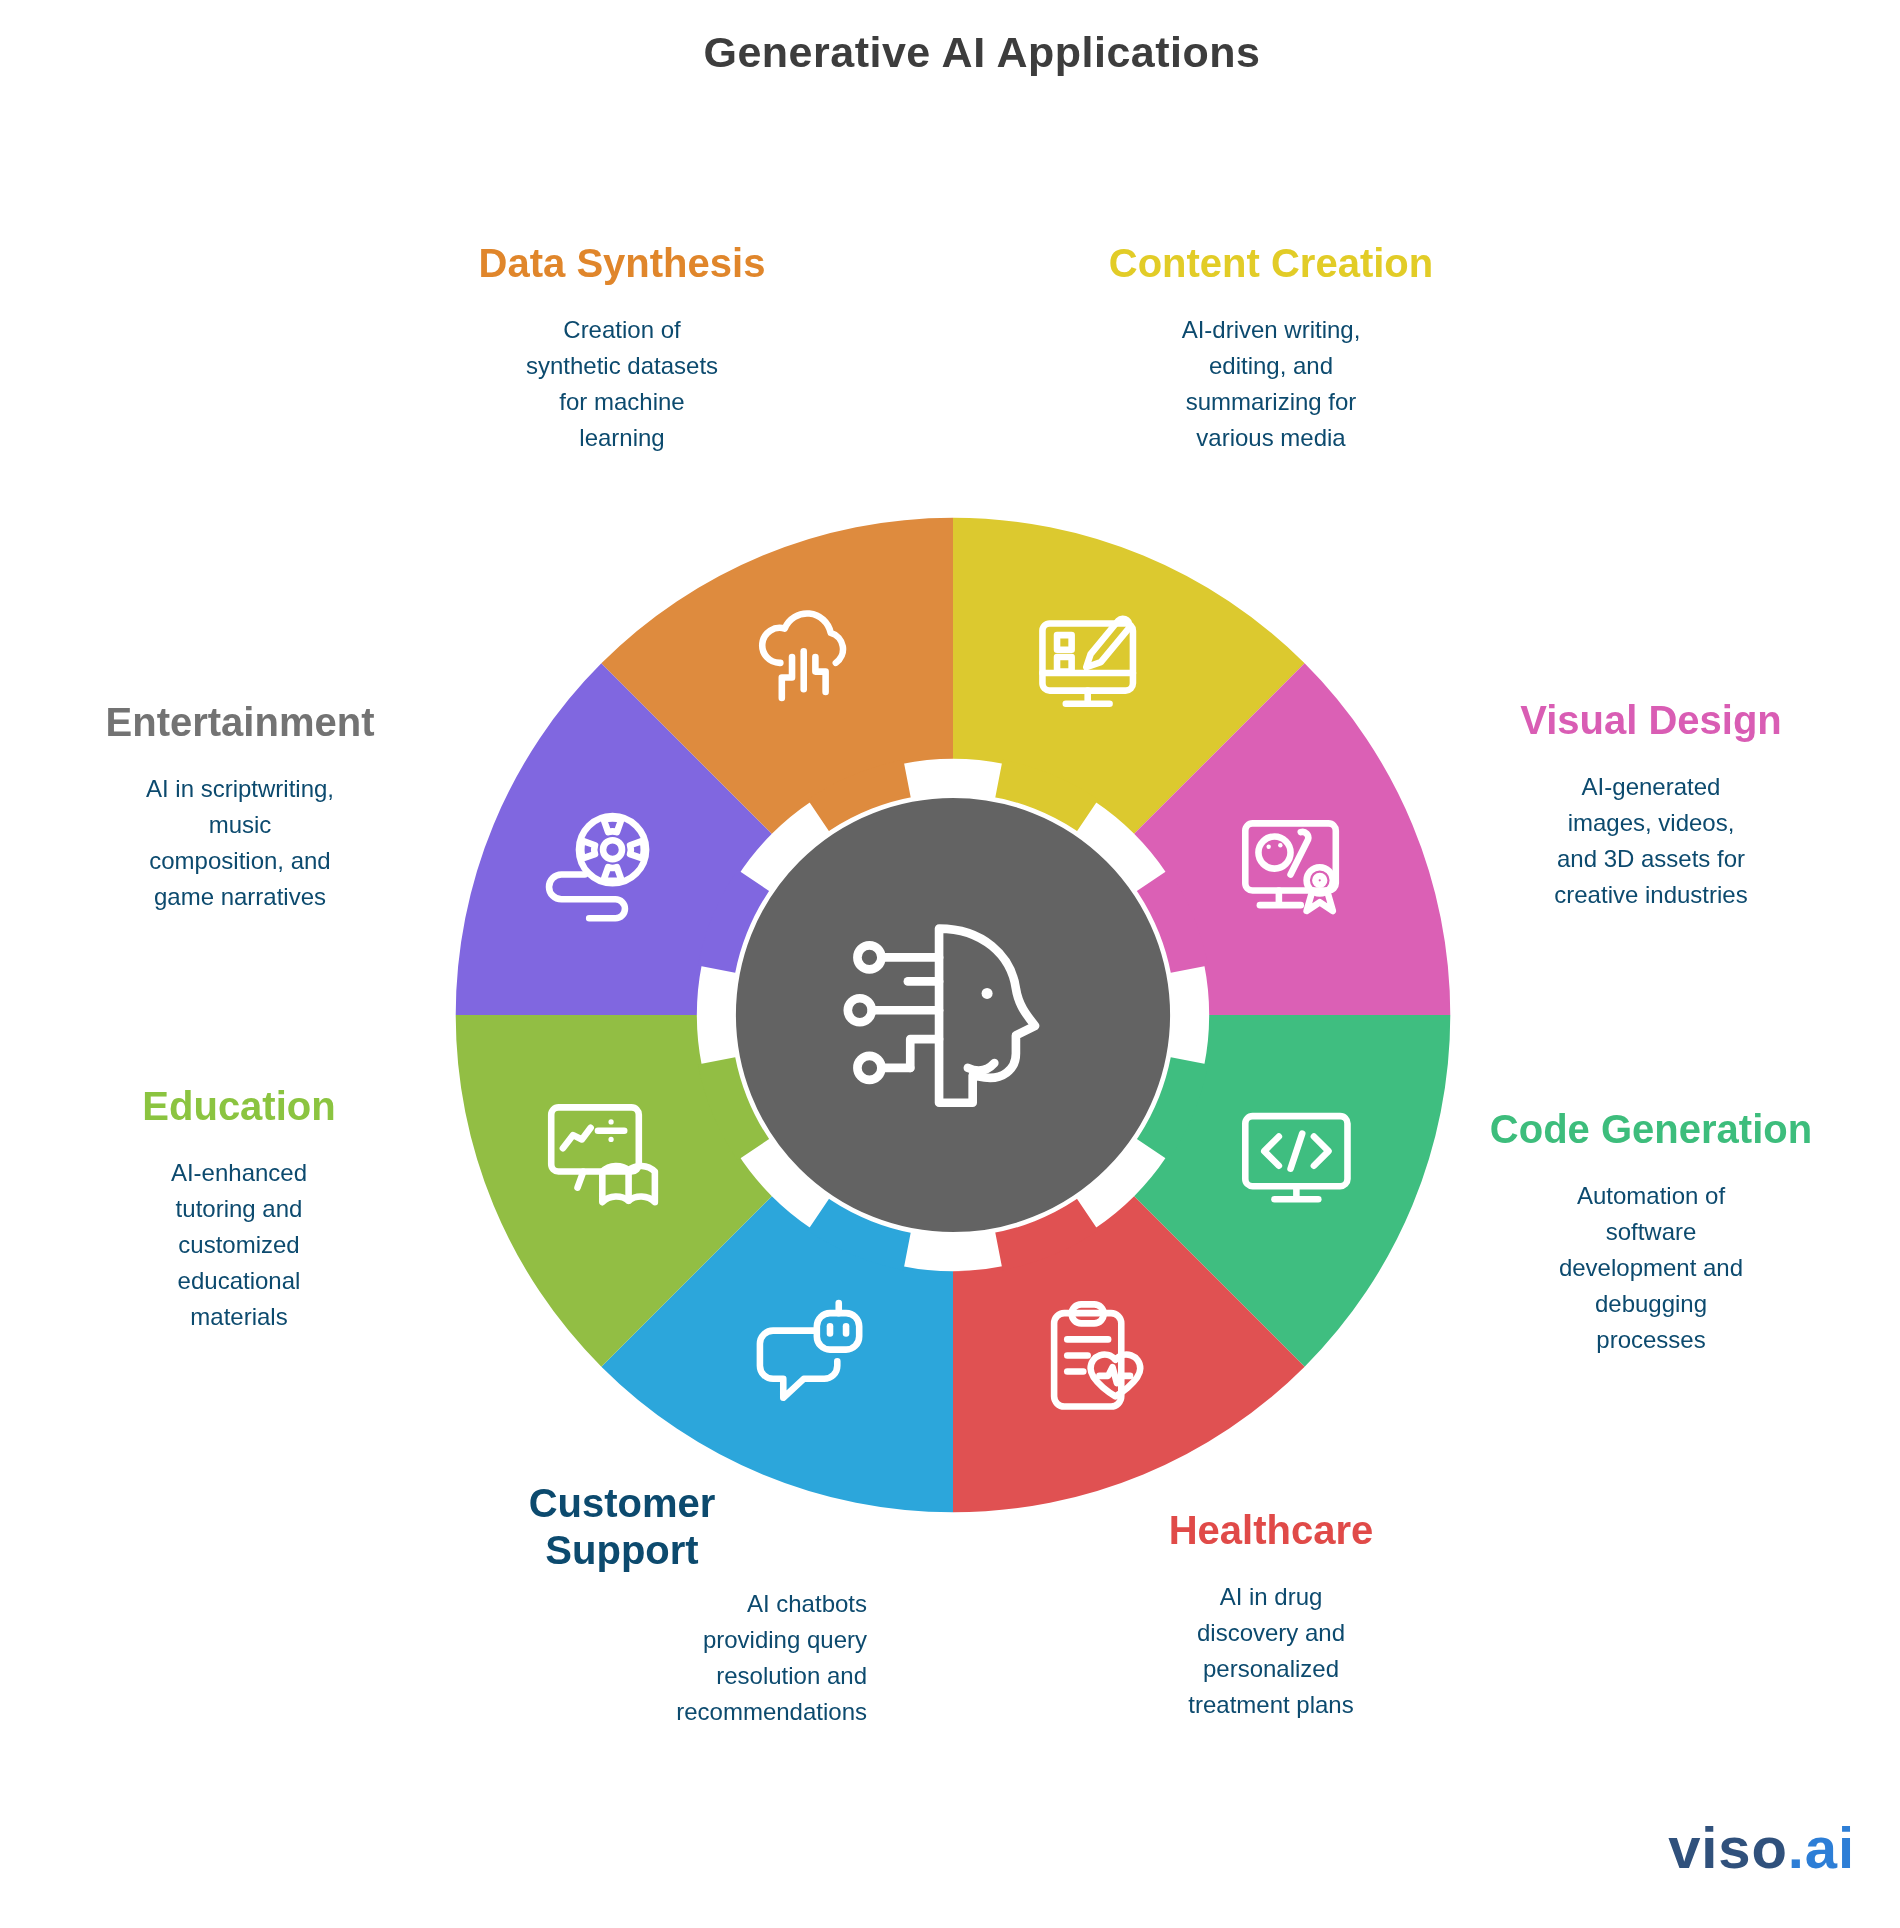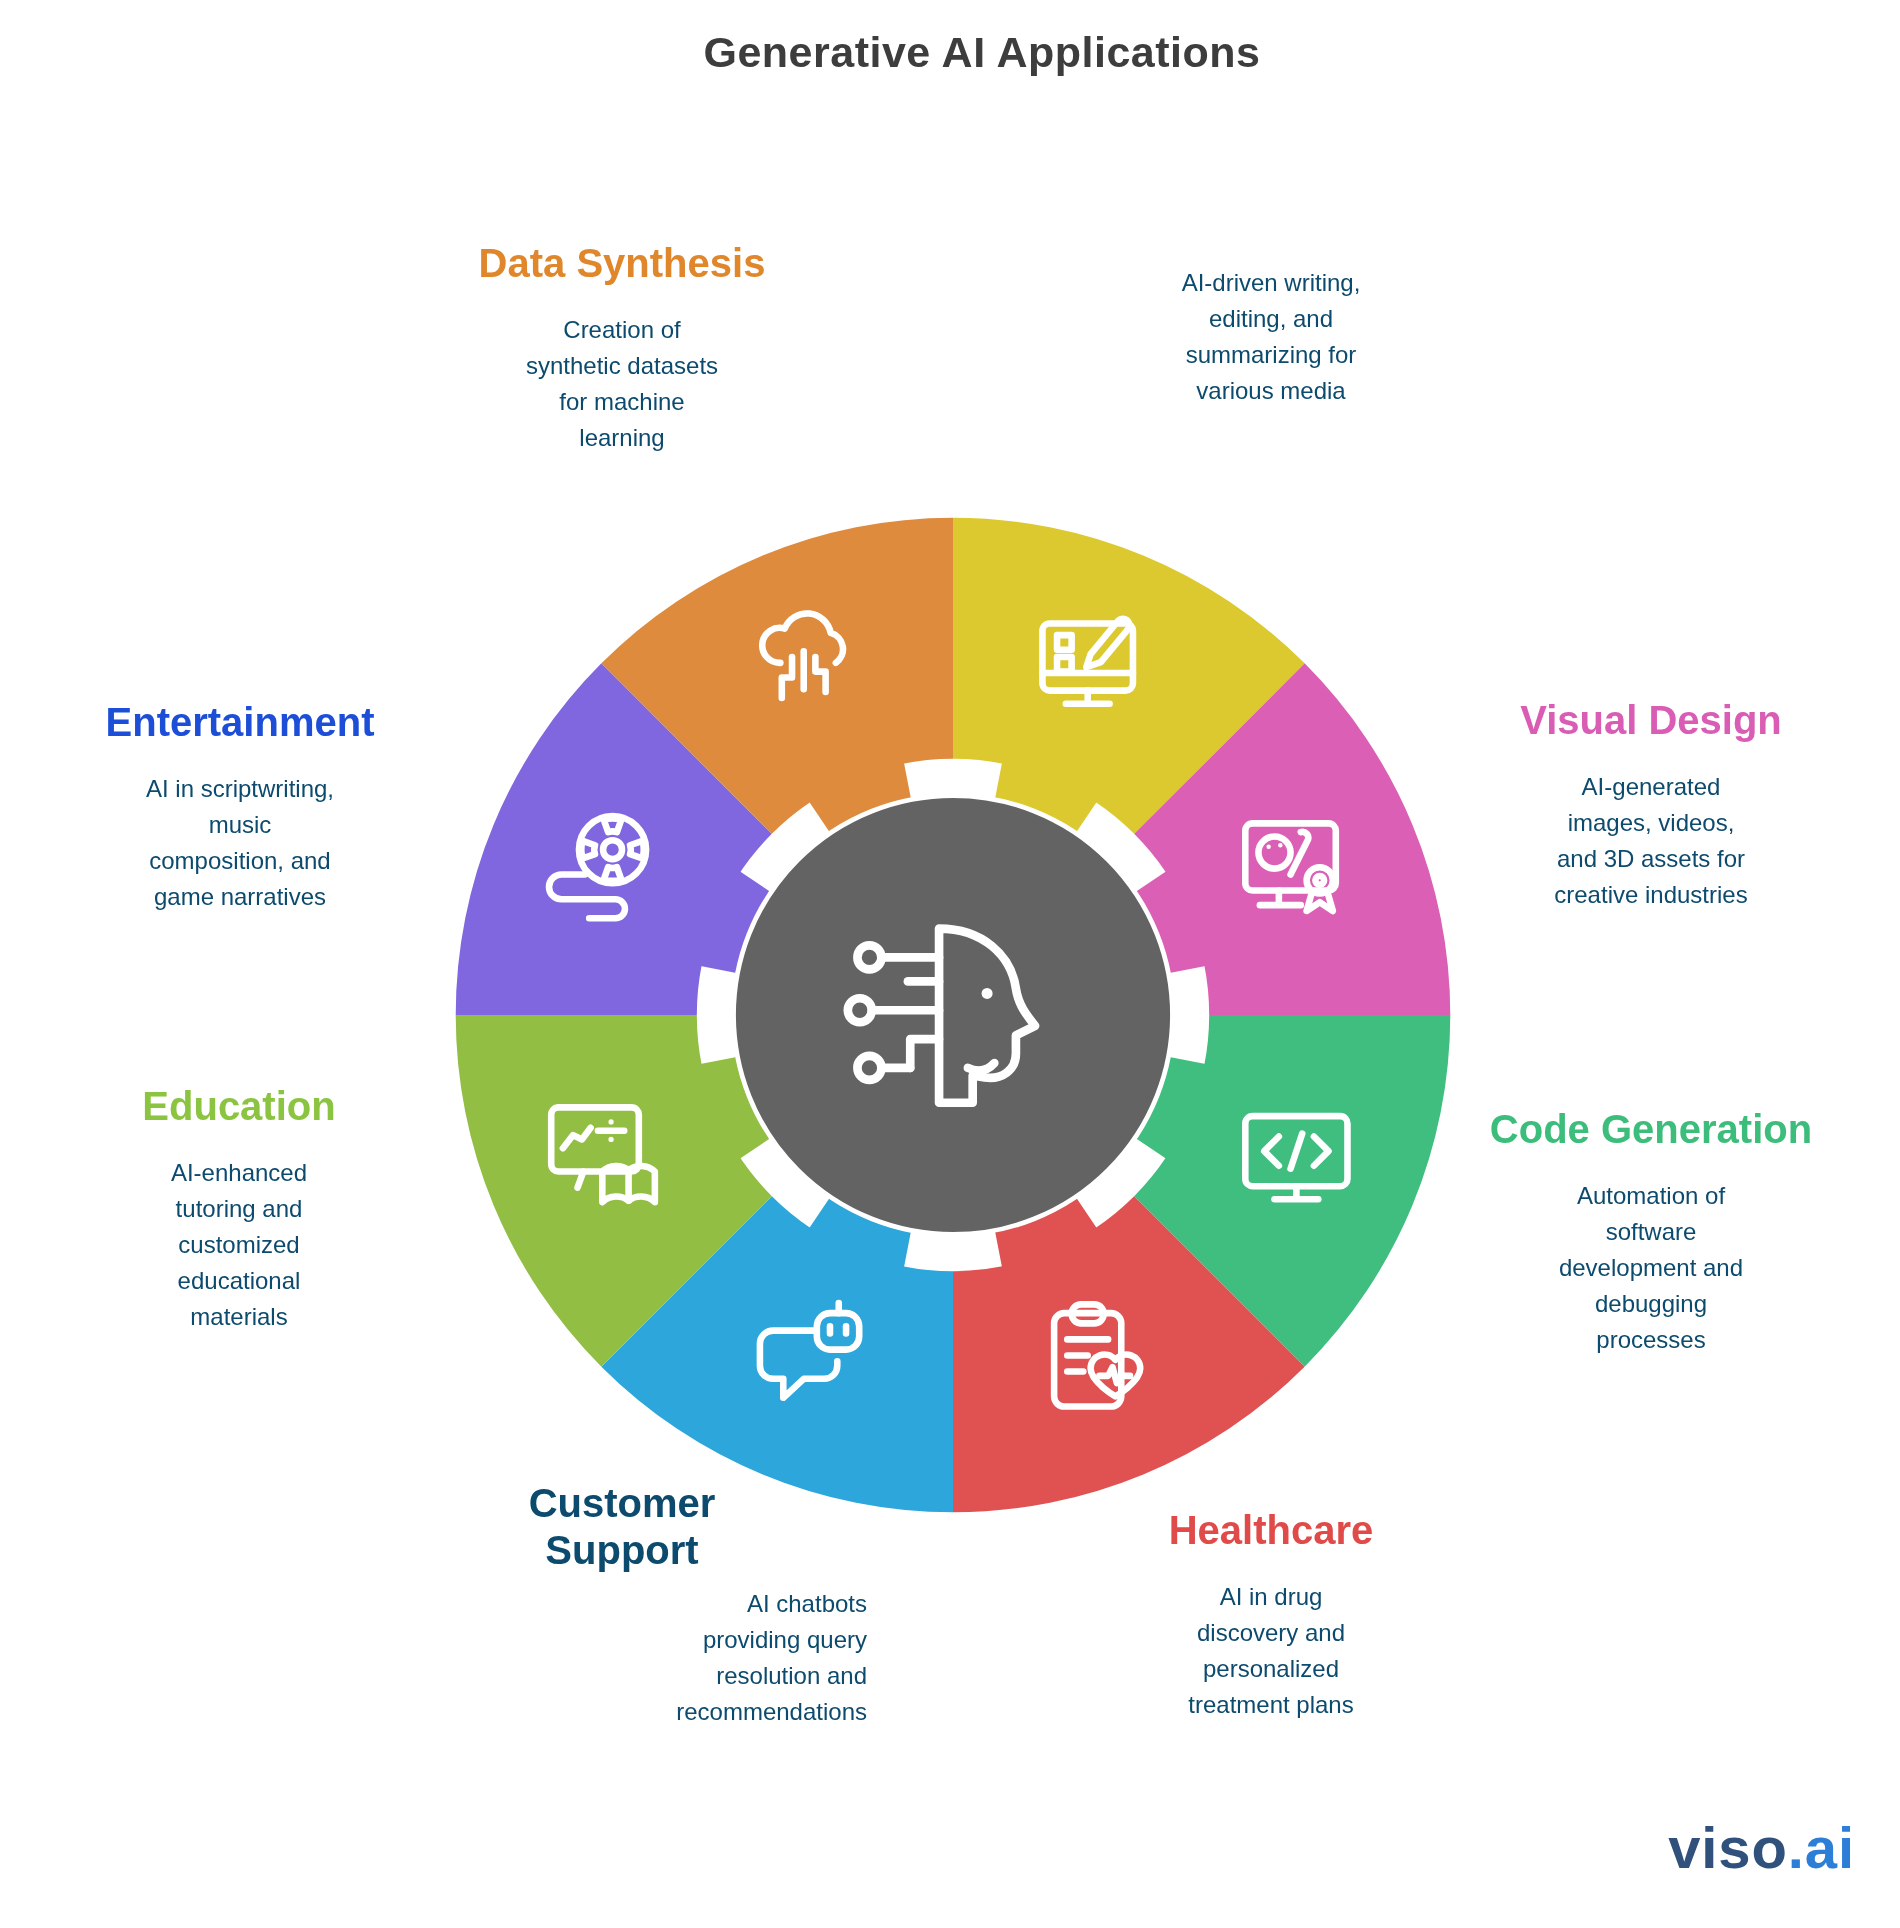--- a/index.html
+++ b/index.html
@@ -162,20 +162,21 @@
 
   <div class="label-block" style="left:377px;top:240px;width:490px;">
     <div class="label-heading" style="color: rgb(224, 134, 43);">Data Synthesis</div>
     <div class="label-desc">Creation of
 synthetic datasets
 for machine
 learning</div>
   </div>
 
   <div class="label-block" style="left:1026px;top:240px;width:490px;">
+    <div class="label-heading" style="color: rgb(226, 204, 39);">Content Creation</div>
     <div class="label-desc">AI-driven writing,
 editing, and
 summarizing for
 various media</div>
   </div>
 
   <div class="label-block" style="left:1441px;top:697px;width:420px;">
     <div class="label-heading" style="color: rgb(217, 93, 180);">Visual Design</div>
     <div class="label-desc">AI-generated
 images, videos,
@@ -212,21 +213,21 @@
   <div class="label-block" style="left:26px;top:1083px;width:426px;">
     <div class="label-heading" style="color: rgb(139, 196, 64);">Education</div>
     <div class="label-desc">AI-enhanced
 tutoring and
 customized
 educational
 materials</div>
   </div>
 
   <div class="label-block" style="left:17px;top:699px;width:446px;">
-    <div class="label-heading" style="color: #1d4ed8;">Entertainment</div>
+    <div class="label-heading" style="color: #737373;">Entertainment</div>
     <div class="label-desc">AI in scriptwriting,
 music
 composition, and
 game narratives</div>
   </div>
 
   <div class="brand">
     <span class="primary">viso</span><span class="suffix">.ai</span>
   </div>
 

